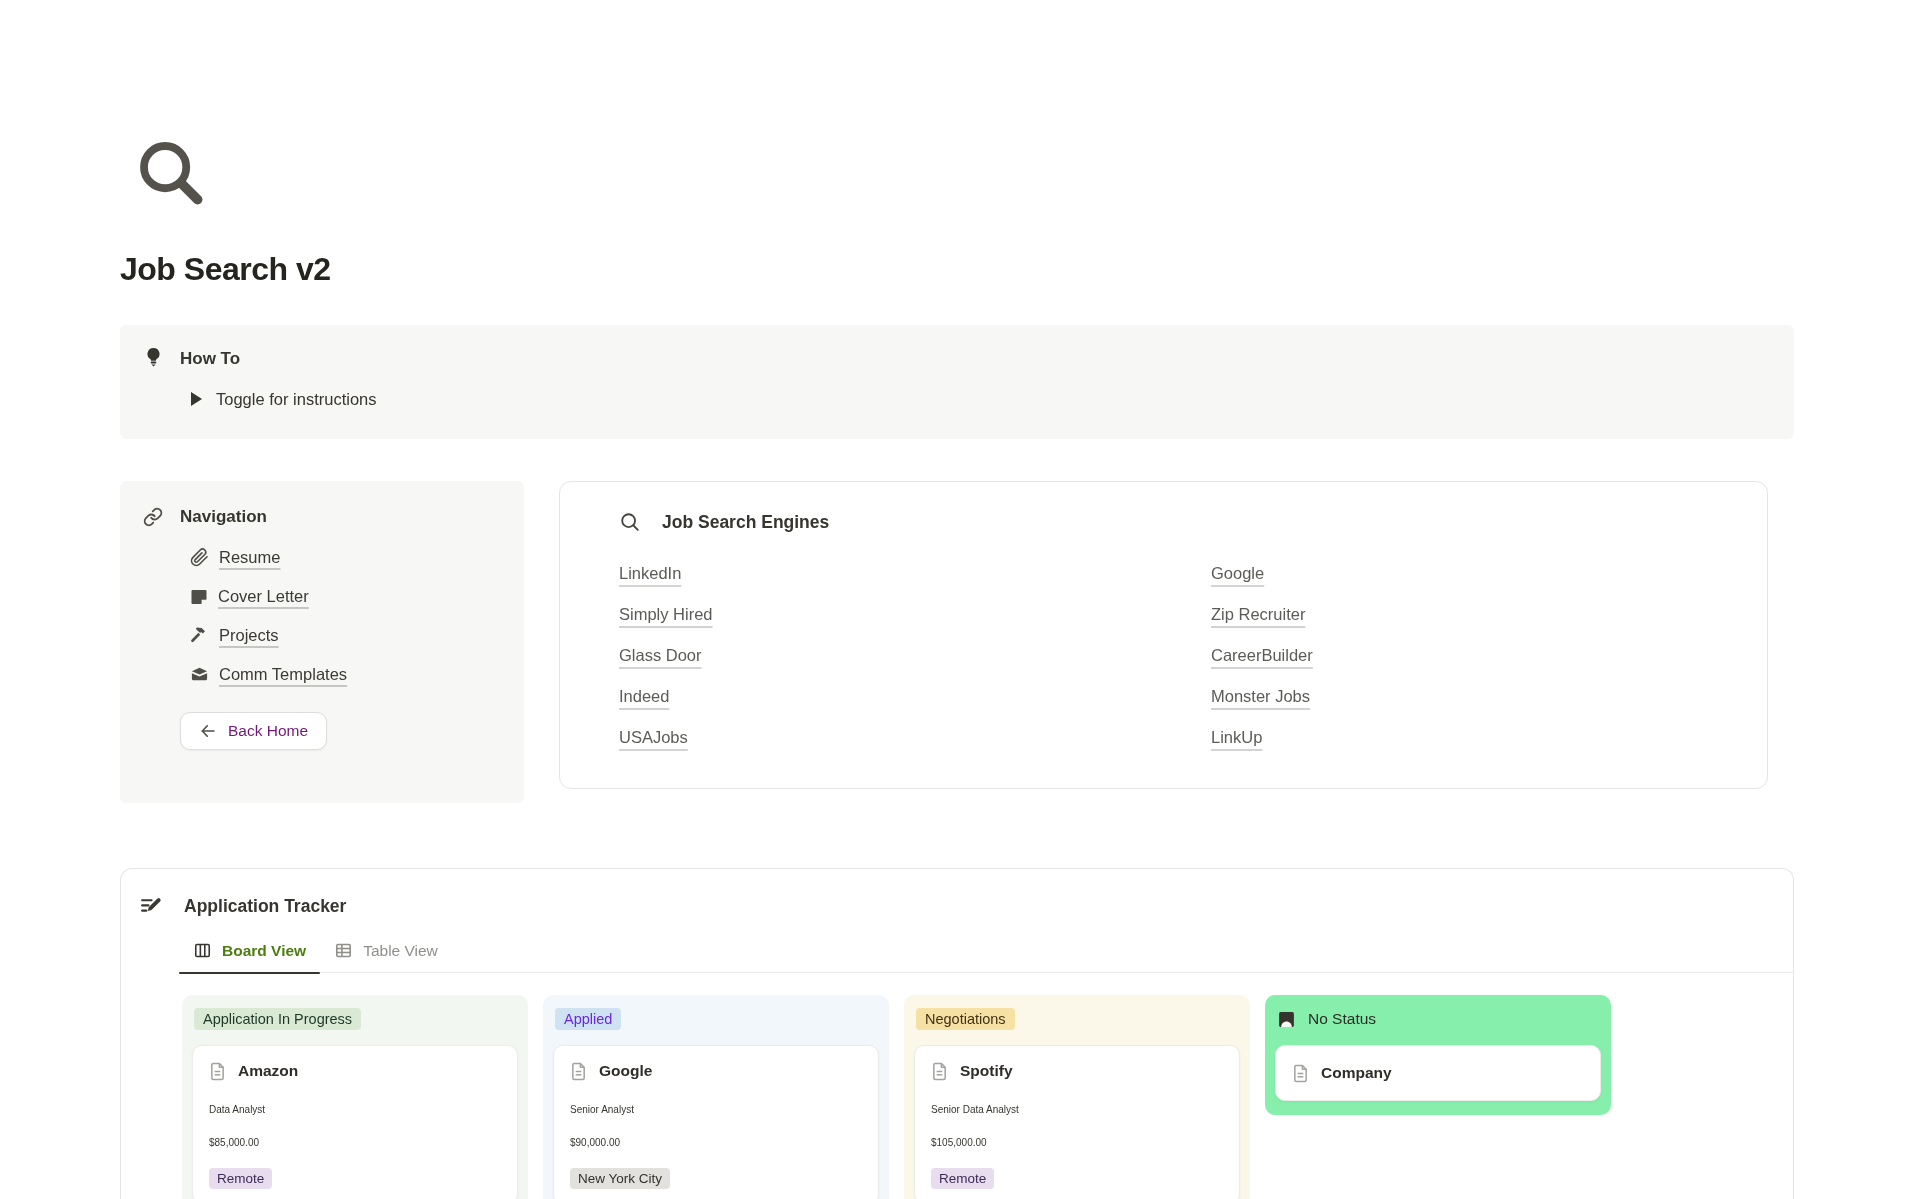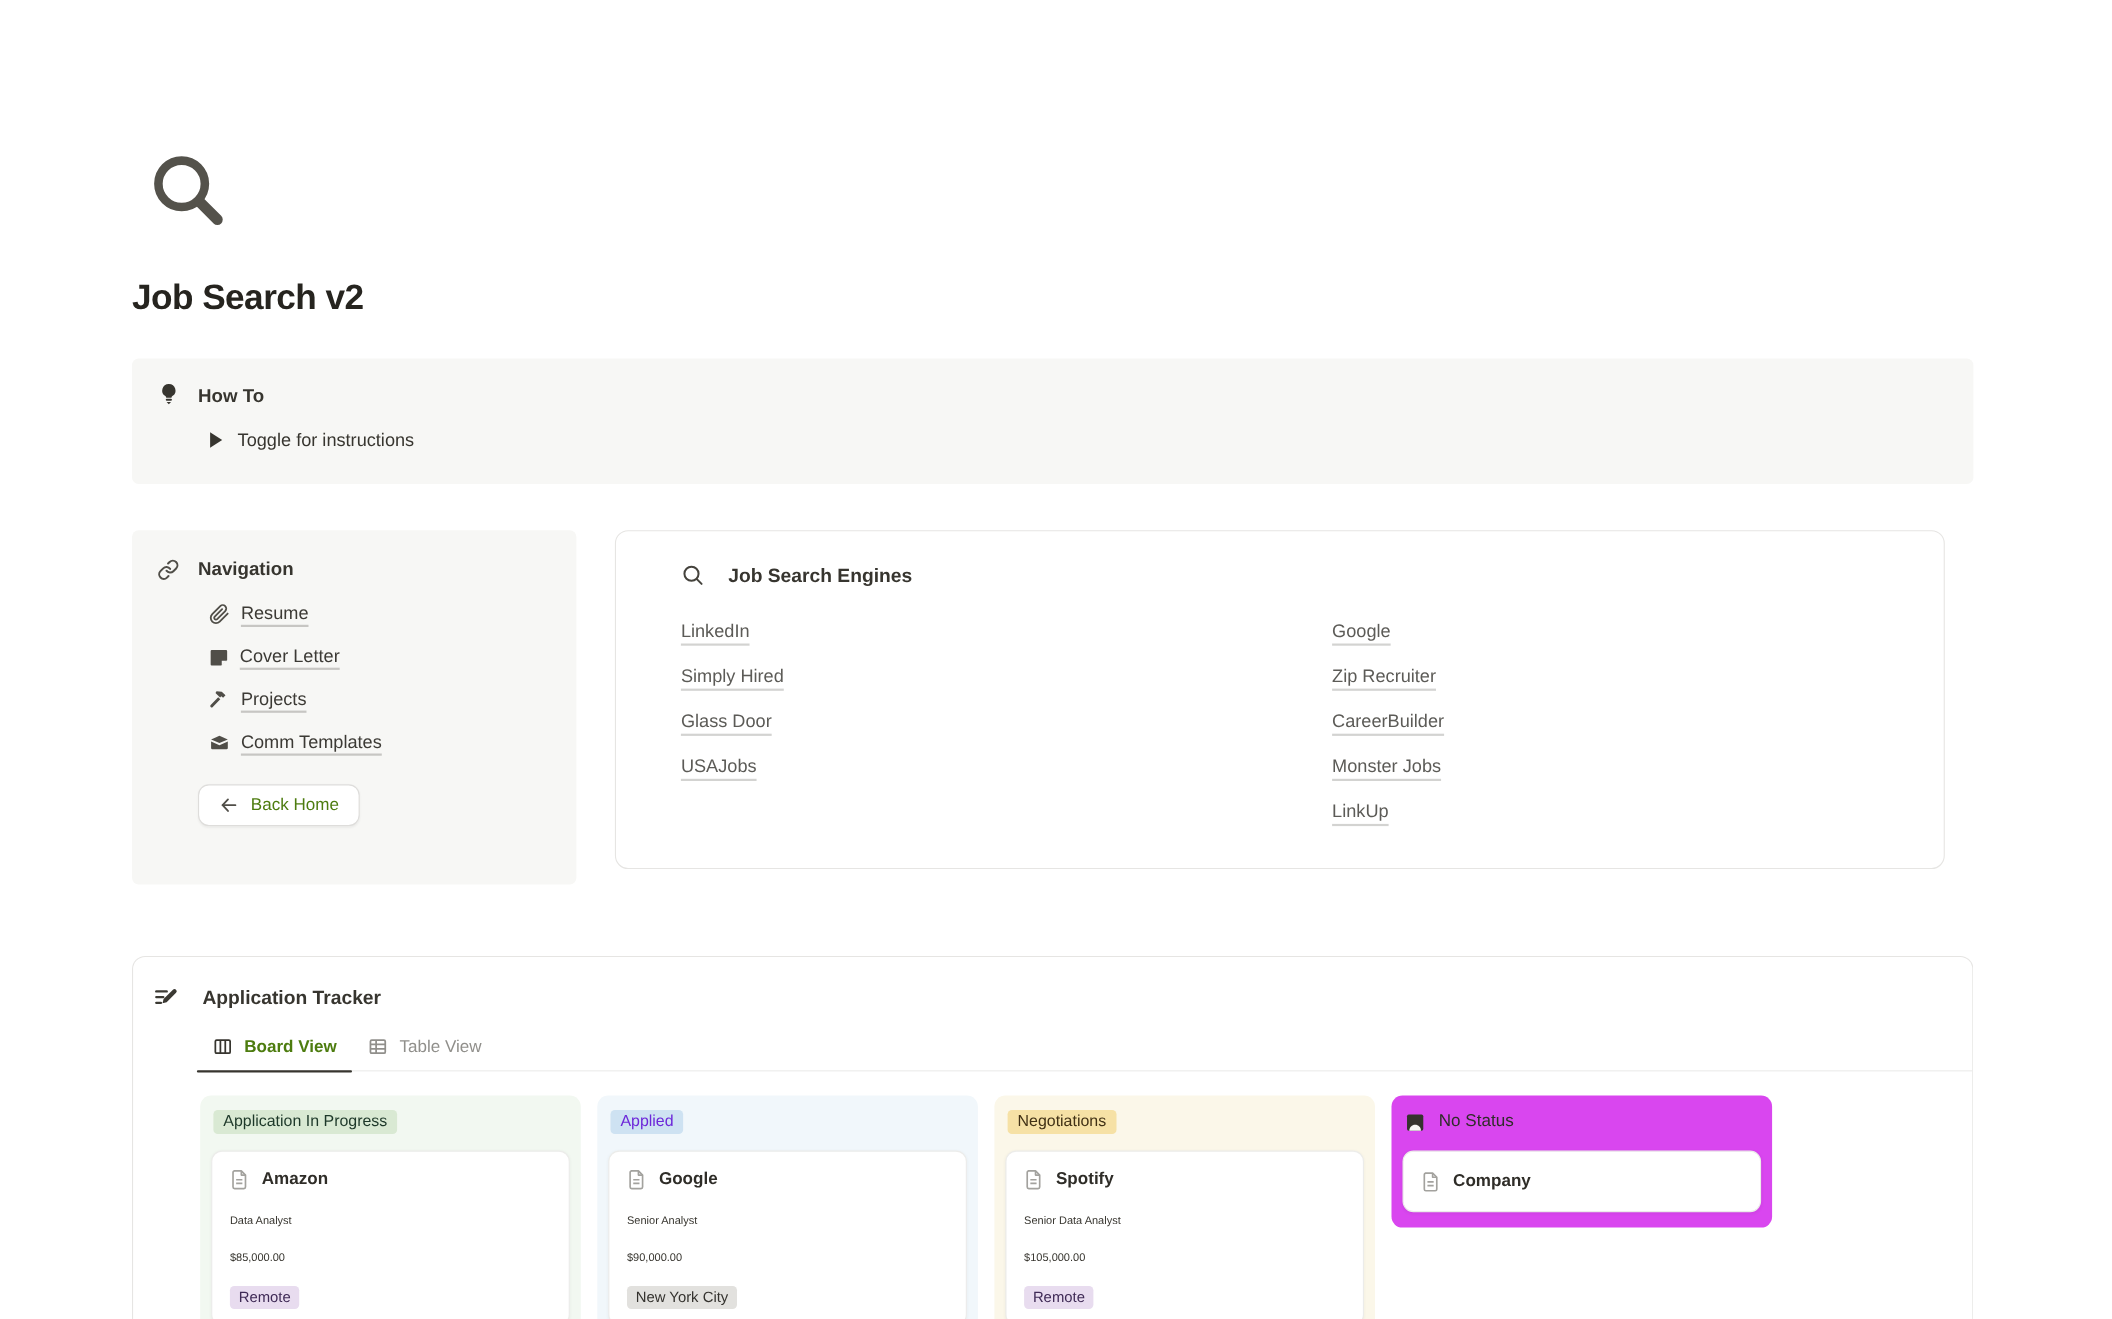--- a/index.html
+++ b/index.html
@@ -23,21 +23,21 @@
   .mid-row { display:flex; align-items:flex-start; margin-top:42px; gap:35px; }
   .nav-box { width:404px; height:322px; background:#f7f7f5; border-radius:6px; padding:24px 23px; }
   .nav-head { display:flex; align-items:center; gap:17px; height:24px; }
   .nav-head .h { font-size:17px; font-weight:700; }
   .nav-list { margin-top:16px; margin-left:47px; list-style:none; }
   .nav-list li { display:flex; align-items:flex-end; gap:10px; height:22px; margin-bottom:17px; cursor:pointer; }
   .nav-link { font-size:16.5px; font-weight:500; color:#3c3a35; text-decoration:underline;
     text-decoration-color:rgba(55,53,47,.25); text-underline-offset:5px; text-decoration-thickness:1.5px; }
   .back-btn { margin-left:37px; margin-top:11px; display:inline-flex; align-items:center; gap:11px;
     height:38px; padding:0 18px; background:#ffffff; border:1px solid #dedddb; border-radius:10px;
-    box-shadow:0 1px 2px rgba(0,0,0,.05); cursor:pointer; font-size:15.5px; color:#4d7c0f; }
+    box-shadow:0 1px 2px rgba(0,0,0,.05); cursor:pointer; font-size:15.5px; color:#701a75; }
 
   .engines { width:1209px; height:308px; background:#fff; border:1px solid #e6e5e3; border-radius:12px; padding:26px 59px; }
   .engines-head { display:flex; align-items:center; gap:21px; height:28px; }
   .engines-head .h { font-size:17.5px; font-weight:700; }
   .engines-cols { display:flex; margin-top:28px; }
   .engines-col { width:544px; list-style:none; }
   .engines-col.right { padding-left:48px; }
   .engines-col li { height:17px; margin-bottom:24px; }
   .engine-link { font-size:16.5px; font-weight:500; color:#5c5b57; text-decoration:underline;
     text-decoration-color:rgba(55,53,47,.22); text-underline-offset:6px; text-decoration-thickness:1.5px; cursor:pointer; }
@@ -173,20 +173,21 @@
             <line x1="15.8" y1="15.8" x2="20.5" y2="20.5"></line>
           </svg>
         </span>
         <span class="h">Job Search Engines</span>
       </div>
       <div class="engines-cols">
         <ul class="engines-col left">
           <li><a class="engine-link">LinkedIn</a></li>
           <li><a class="engine-link">Simply Hired</a></li>
           <li><a class="engine-link">Glass Door</a></li>
+          <li><a class="engine-link">Indeed</a></li>
           <li><a class="engine-link">USAJobs</a></li>
         </ul>
         <ul class="engines-col right">
           <li><a class="engine-link">Google</a></li>
           <li><a class="engine-link">Zip Recruiter</a></li>
           <li><a class="engine-link">CareerBuilder</a></li>
           <li><a class="engine-link">Monster Jobs</a></li>
           <li><a class="engine-link">LinkUp</a></li>
         </ul>
       </div>
@@ -299,21 +300,21 @@
               </span>
               <span class="nm">Spotify</span>
             </div>
             <div class="card-field">Senior Data Analyst</div>
             <div class="card-field">$105,000.00</div>
             <span class="tag" style="background-color: rgb(232, 220, 239); color: rgb(63, 42, 86);">Remote</span>
           </div>
         </div>
       </div>
 
-      <div class="col" style="background-color: #d946ef;">
+      <div class="col" style="background-color: #86efac;">
         <div class="col-head">
           <span class="icon">
             <svg width="19" height="19" viewBox="0 0 18 18">
               <path fill="#35332e" d="M3.5 2h11A1.5 1.5 0 0 1 16 3.5v11a1.5 1.5 0 0 1-1.5 1.5h-11A1.5 1.5 0 0 1 2 14.5v-11A1.5 1.5 0 0 1 3.5 2z"></path>
               <path fill="#f7f7f4" d="M4 16c0-2.8 2.2-5 5-5s5 2.2 5 5z"></path>
             </svg>
           </span>
           <span class="nostatus-label">No Status</span>
         </div>
         <div class="cards">

